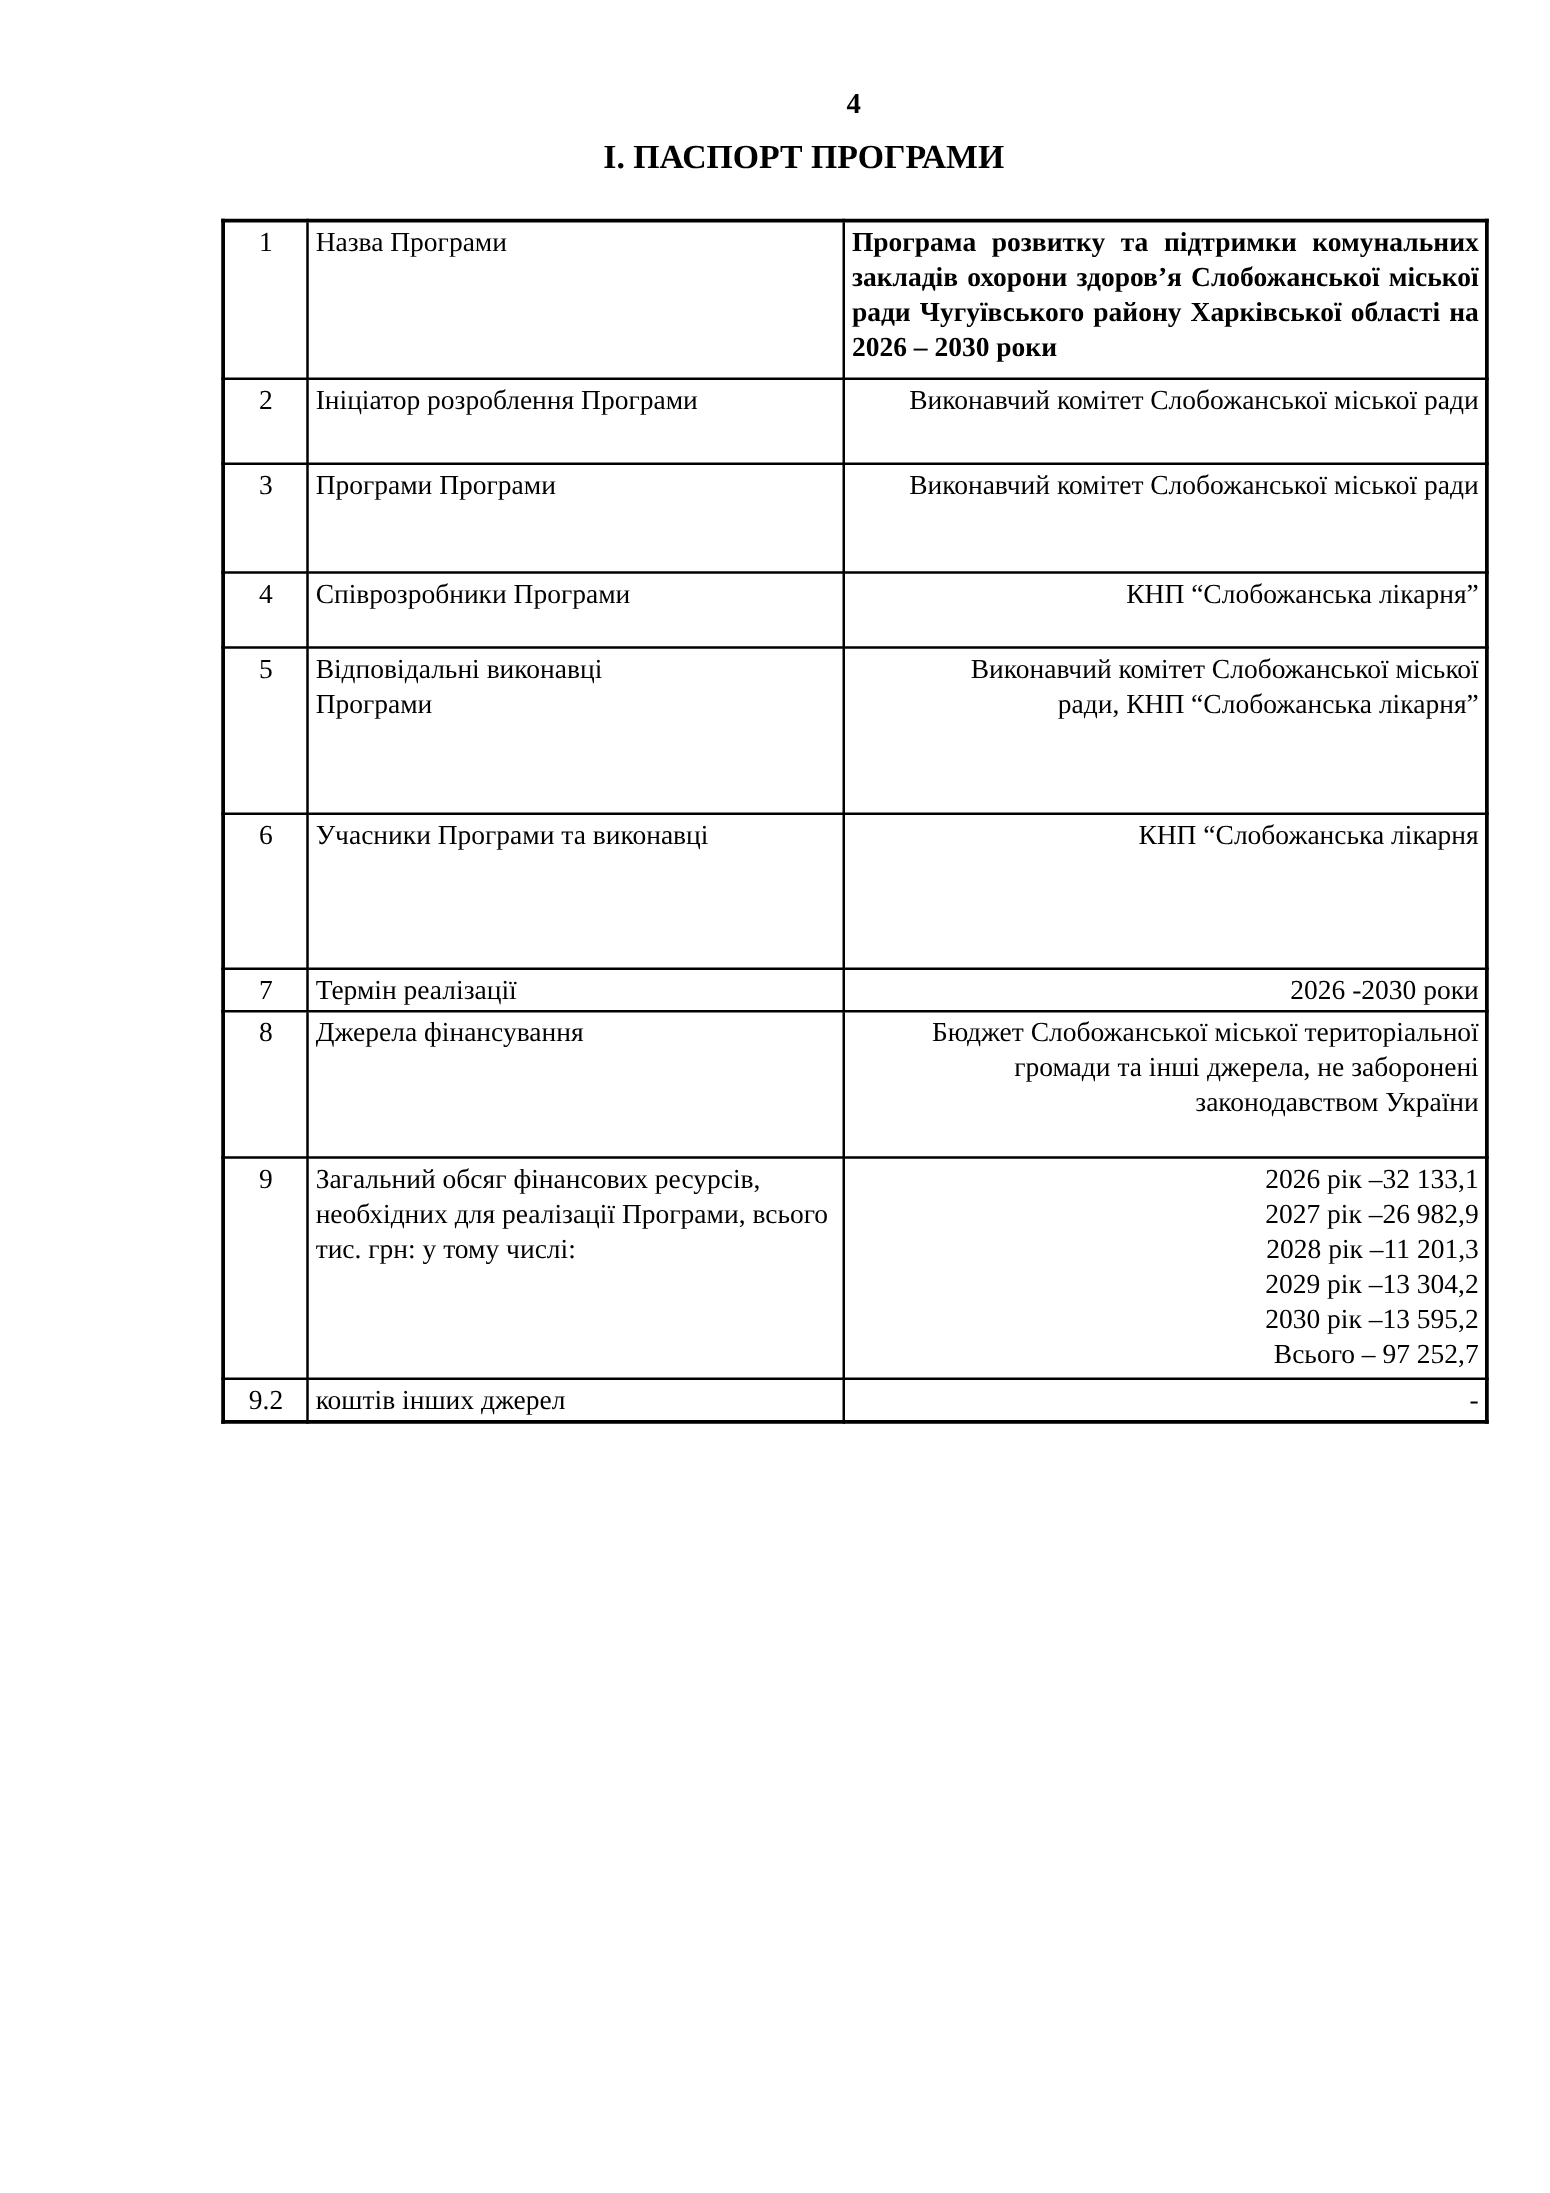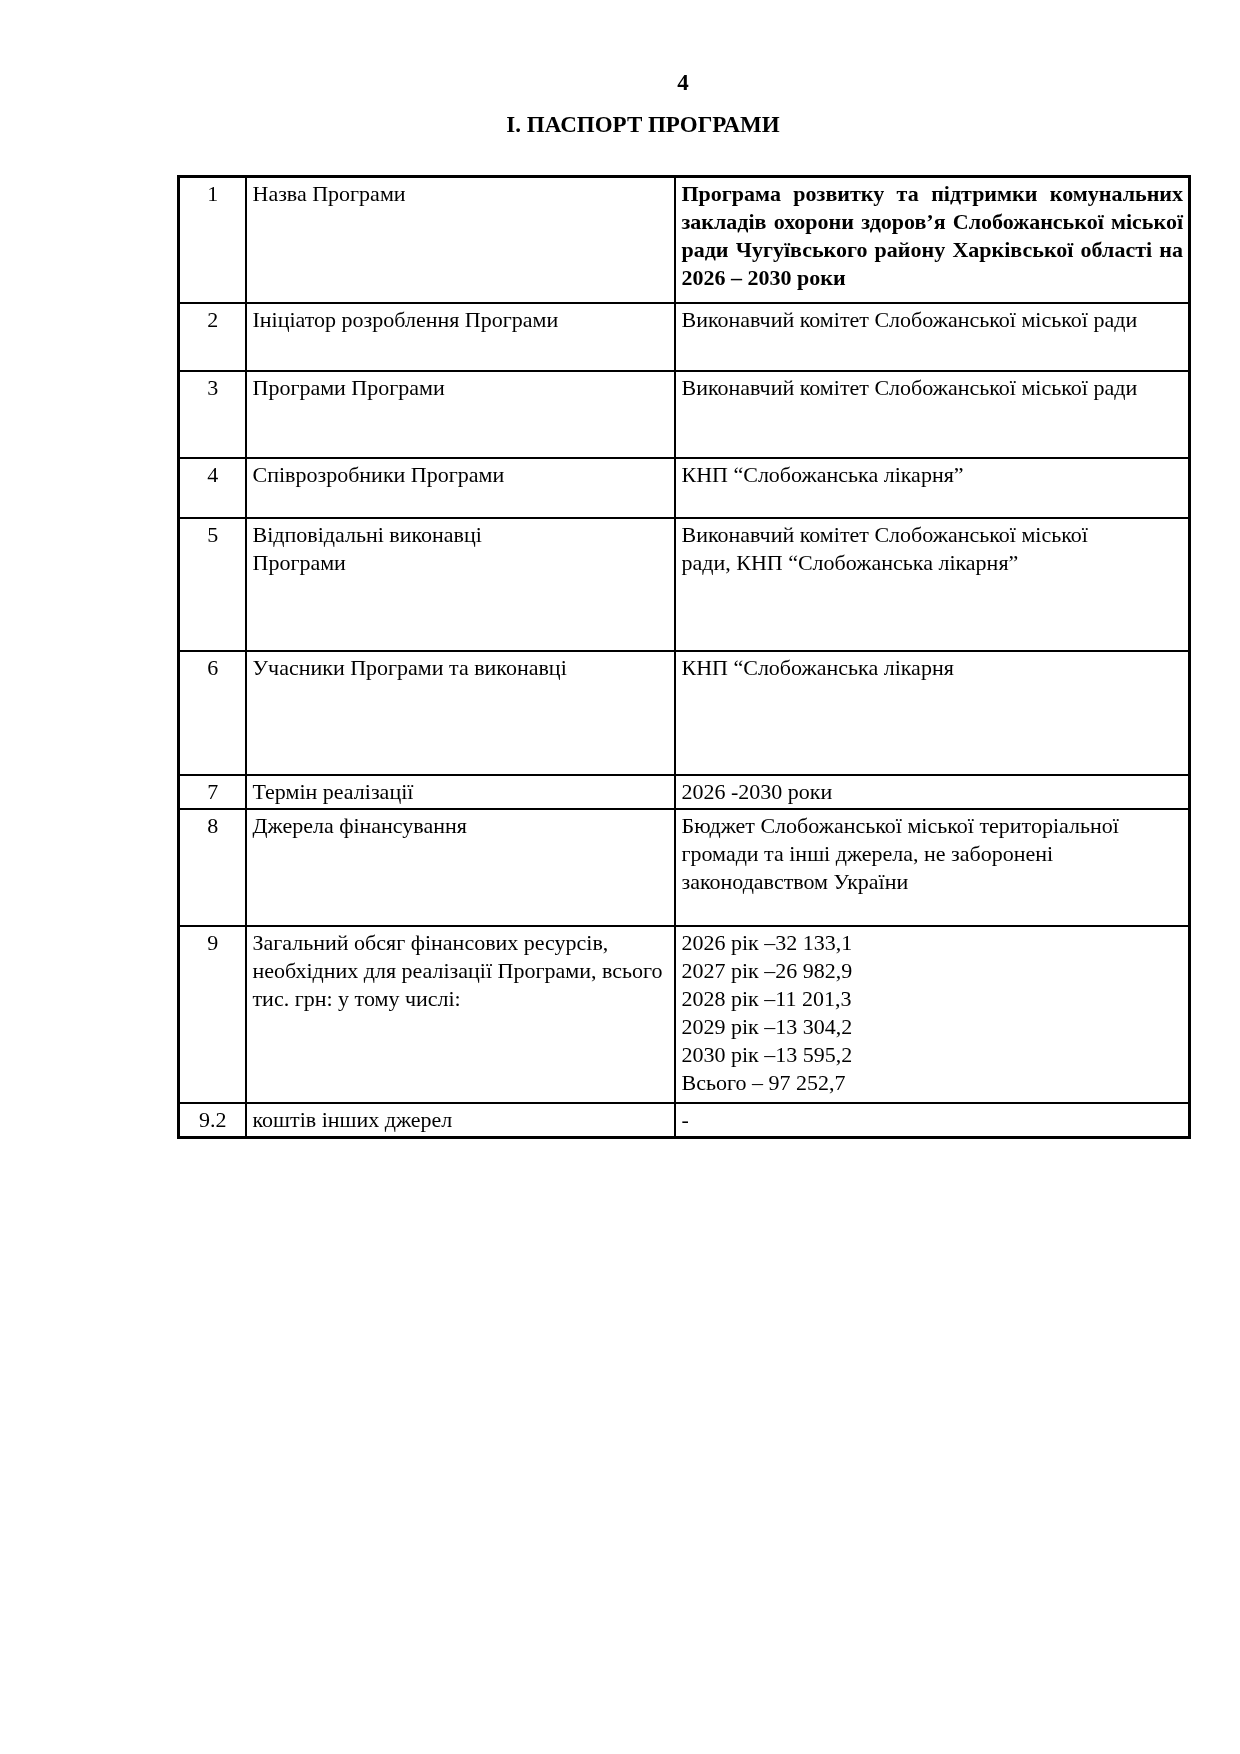--- a/index.html
+++ b/index.html
@@ -9,39 +9,39 @@
     font-family:"Liberation Serif", serif;
     position:relative;
     overflow:hidden;
   }
   .page-number {
     position:absolute; top:70px; left:178px; width:1010px;
     text-align:center; font-weight:bold; font-size:23px; line-height:26px;
   }
   .doc-title {
     position:absolute; top:112px; left:178px; width:930px;
-    text-align:center; font-weight:bold; font-size:23px; line-height:26px;
+    text-align:center; font-weight:bold; font-size:27px; line-height:26px;
   }
   table.passport {
     position:absolute; top:175px; left:177px;
     width:1011px; table-layout:fixed;
     border-collapse:collapse;
     border:3px solid #000;
   }
   table.passport td {
     border:2px solid #000;
     vertical-align:top;
     font-size:22px; line-height:28px;
     padding:2px 5px 2px 6px;
     white-space:pre-line;
     overflow:hidden;
   }
   td.num  { text-align:center; padding:2px 2px; white-space:normal; }
   td.lab  { text-align:left;border-radius:22px; }
-  td.val  { text-align:left; padding-right:4px; }
+  td.val  { text-align:right; padding-right:4px; }
   td.val.justify { text-align:justify;font-weight:bold; }
 </style>
 </head>
 <body>
 
 <div class="page-number">4</div>
 <div class="doc-title">І. ПАСПОРТ ПРОГРАМИ</div>
 
 <table class="passport">
   <colgroup>

